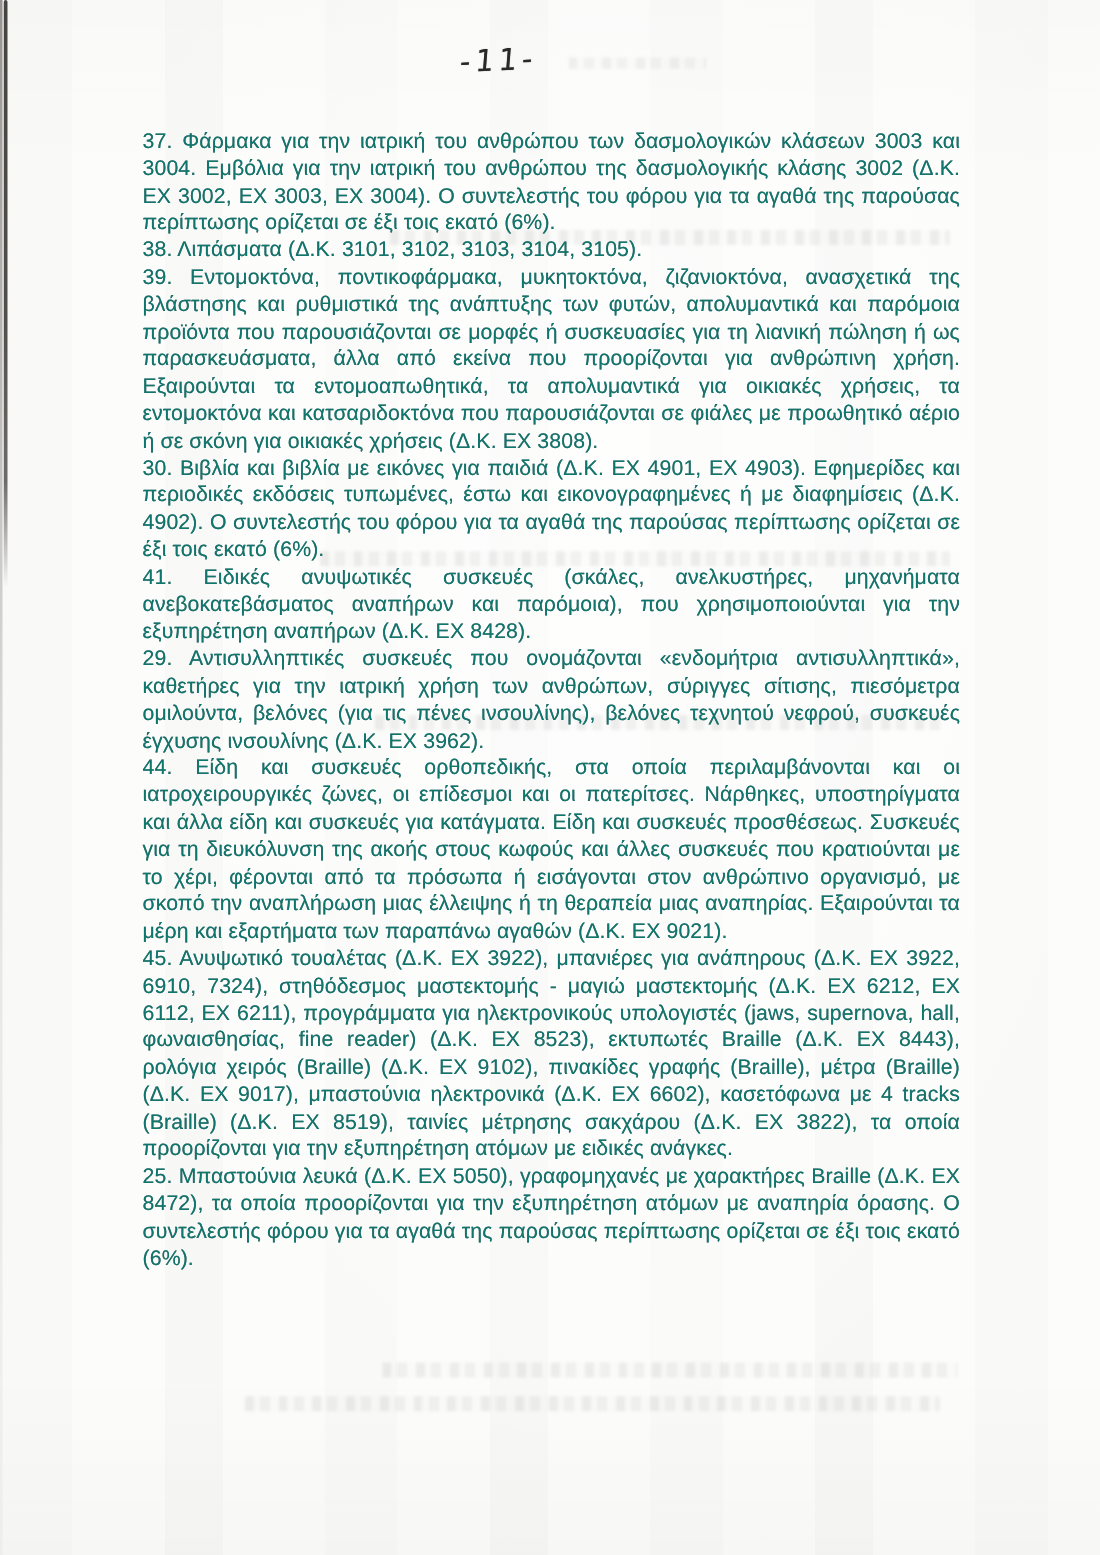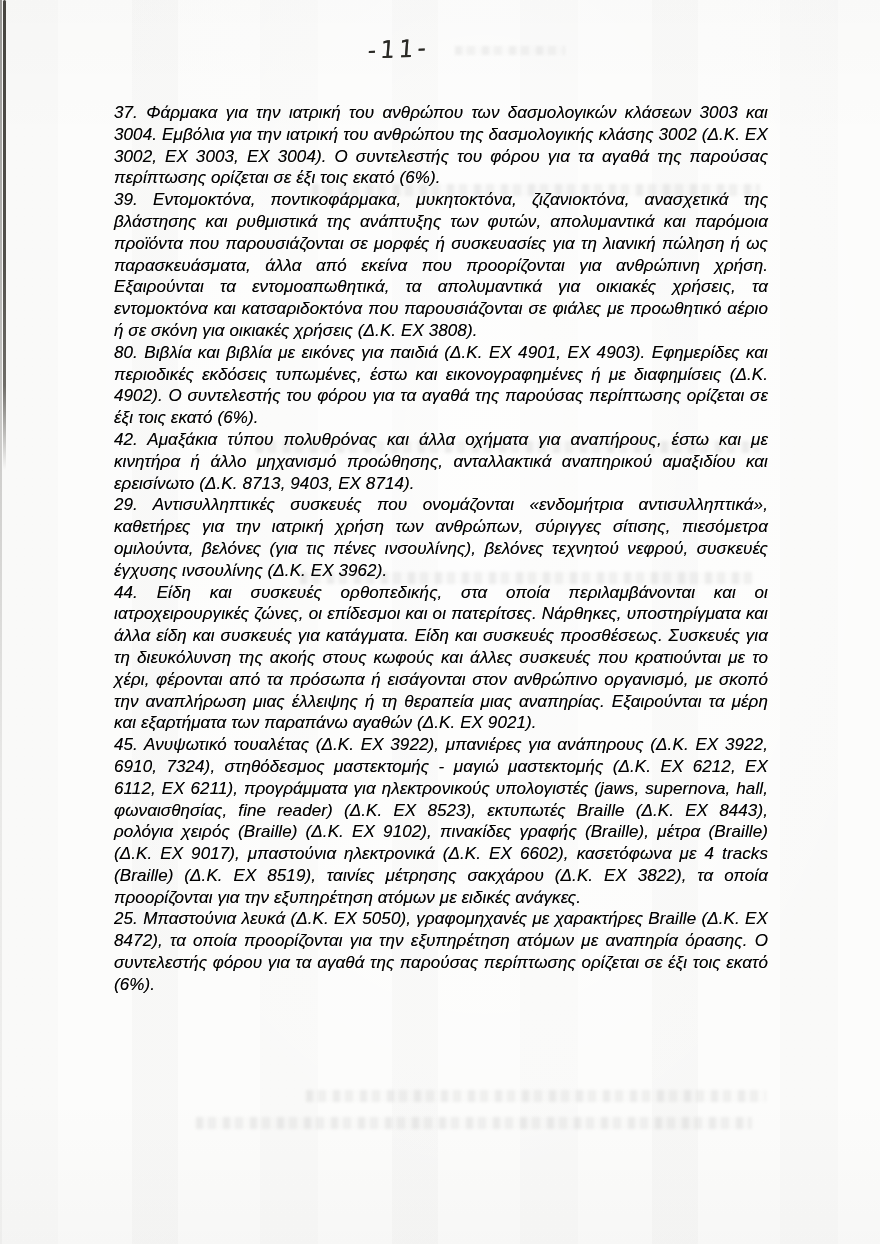--- a/index.html
+++ b/index.html
@@ -47,27 +47,26 @@
     color: #2a2925;
     letter-spacing: 4px;
     transform: rotate(-2.5deg) skewX(-7deg) scaleY(1.05);
     text-shadow: 0 0 0.6px rgba(40,40,36,0.7);
     white-space: nowrap;
   }
 
   
   .text-block {
     position: absolute; left: 114px; top: 102px; width: 654px;
-    color: #000000;
+    color: #0f766e;
     font-size: 17px;
     line-height: 21.8px;
     text-align: justify;
     text-justify: inter-word;
     letter-spacing: 0.1px;
-    font-style: italic;
   }
   .text-block p {
     margin: 0;
     text-shadow: 0 0 0.5px rgba(25,25,25,0.55);
   }
 
   
   .smudge {
     position: absolute; height: 12px;
     background: repeating-linear-gradient(90deg,
@@ -99,27 +98,28 @@
 <div class="smudge s4"></div>
 <div class="smudge s5"></div>
 <div class="smudge s6"></div>
 
 <div class="page-number">-11-</div>
 
 <div class="text-block">
 
   <p class="para"><span>37.</span> <span>Φάρμακα για την ιατρική του ανθρώπου των δασμολογικών κλάσεων 3003 και 3004. Εμβόλια για την ιατρική του ανθρώπου της δασμολογικής κλάσης 3002 (Δ.Κ. ΕΧ 3002, ΕΧ 3003, ΕΧ 3004). Ο συντελεστής του φόρου για τα αγαθά της παρούσας περίπτωσης ορίζεται σε έξι τοις εκατό (6%).</span></p>
 
+  <p class="para"><span>38.</span> <span>Λιπάσματα (Δ.Κ. 3101, 3102, 3103, 3104, 3105).</span></p>
 
   <p class="para"><span>39.</span> <span>Εντομοκτόνα, ποντικοφάρμακα, μυκητοκτόνα, ζιζανιοκτόνα, ανασχετικά της βλάστησης και ρυθμιστικά της ανάπτυξης των φυτών, απολυμαντικά και παρόμοια προϊόντα που παρουσιάζονται σε μορφές ή συσκευασίες για τη λιανική πώληση ή ως παρασκευάσματα, άλλα από εκείνα που προορίζονται για ανθρώπινη χρήση. Εξαιρούνται τα εντομοαπωθητικά, τα απολυμαντικά για οικιακές χρήσεις, τα εντομοκτόνα και κατσαριδοκτόνα που παρουσιάζονται σε φιάλες με προωθητικό αέριο ή σε σκόνη για οικιακές χρήσεις (Δ.Κ. ΕΧ 3808).</span></p>
 
-  <p class="para"><span>80.</span> <span>Βιβλία και βιβλία με εικόνες για παιδιά (Δ.Κ. ΕΧ 4901, ΕΧ 4903). Εφημερίδες και περιοδικές εκδόσεις τυπωμένες, έστω και εικονογραφημένες ή με διαφημίσεις (Δ.Κ. 4902). Ο συντελεστής του φόρου για τα αγαθά της παρούσας περίπτωσης ορίζεται σε έξι τοις εκατό (6%).</span></p>
+  <p class="para"><span>30.</span> <span>Βιβλία και βιβλία με εικόνες για παιδιά (Δ.Κ. ΕΧ 4901, ΕΧ 4903). Εφημερίδες και περιοδικές εκδόσεις τυπωμένες, έστω και εικονογραφημένες ή με διαφημίσεις (Δ.Κ. 4902). Ο συντελεστής του φόρου για τα αγαθά της παρούσας περίπτωσης ορίζεται σε έξι τοις εκατό (6%).</span></p>
 
+  <p class="para"><span>41.</span> <span>Ειδικές ανυψωτικές συσκευές (σκάλες, ανελκυστήρες, μηχανήματα ανεβοκατεβάσματος αναπήρων και παρόμοια), που χρησιμοποιούνται για την εξυπηρέτηση αναπήρων (Δ.Κ. ΕΧ 8428).</span></p>
 
-  <p class="para"><span>42.</span> <span>Αμαξάκια τύπου πολυθρόνας και άλλα οχήματα για αναπήρους, έστω και με κινητήρα ή άλλο μηχανισμό προώθησης, ανταλλακτικά αναπηρικού αμαξιδίου και ερεισίνωτο (Δ.Κ. 8713, 9403, ΕΧ 8714).</span></p>
 
   <p class="para"><span>29.</span> <span>Αντισυλληπτικές συσκευές που ονομάζονται «ενδομήτρια αντισυλληπτικά», καθετήρες για την ιατρική χρήση των ανθρώπων, σύριγγες σίτισης, πιεσόμετρα ομιλούντα, βελόνες (για τις πένες ινσουλίνης), βελόνες τεχνητού νεφρού, συσκευές έγχυσης ινσουλίνης (Δ.Κ. ΕΧ 3962).</span></p>
 
   <p class="para"><span>44.</span> <span>Είδη και συσκευές ορθοπεδικής, στα οποία περιλαμβάνονται και οι ιατροχειρουργικές ζώνες, οι επίδεσμοι και οι πατερίτσες. Νάρθηκες, υποστηρίγματα και άλλα είδη και συσκευές για κατάγματα. Είδη και συσκευές προσθέσεως. Συσκευές για τη διευκόλυνση της ακοής στους κωφούς και άλλες συσκευές που κρατιούνται με το χέρι, φέρονται από τα πρόσωπα ή εισάγονται στον ανθρώπινο οργανισμό, με σκοπό την αναπλήρωση μιας έλλειψης ή τη θεραπεία μιας αναπηρίας. Εξαιρούνται τα μέρη και εξαρτήματα των παραπάνω αγαθών (Δ.Κ. ΕΧ 9021).</span></p>
 
   <p class="para"><span>45.</span> <span>Ανυψωτικό τουαλέτας (Δ.Κ. ΕΧ 3922), μπανιέρες για ανάπηρους (Δ.Κ. ΕΧ 3922, 6910, 7324), στηθόδεσμος μαστεκτομής - μαγιώ μαστεκτομής (Δ.Κ. ΕΧ 6212, ΕΧ 6112, ΕΧ 6211), προγράμματα για ηλεκτρονικούς υπολογιστές (jaws, supernova, hall, φωναισθησίας, fine reader) (Δ.Κ. ΕΧ 8523), εκτυπωτές Braille (Δ.Κ. ΕΧ 8443), ρολόγια χειρός (Braille) (Δ.Κ. ΕΧ 9102), πινακίδες γραφής (Braille), μέτρα (Braille) (Δ.Κ. ΕΧ 9017), μπαστούνια ηλεκτρονικά (Δ.Κ. ΕΧ 6602), κασετόφωνα με 4 tracks (Braille) (Δ.Κ. ΕΧ 8519), ταινίες μέτρησης σακχάρου (Δ.Κ. ΕΧ 3822), τα οποία προορίζονται για την εξυπηρέτηση ατόμων με ειδικές ανάγκες.</span></p>
 
   <p class="para"><span>25.</span> <span>Μπαστούνια λευκά (Δ.Κ. ΕΧ 5050), γραφομηχανές με χαρακτήρες Braille (Δ.Κ. ΕΧ 8472), τα οποία προορίζονται για την εξυπηρέτηση ατόμων με αναπηρία όρασης. Ο συντελεστής φόρου για τα αγαθά της παρούσας περίπτωσης ορίζεται σε έξι τοις εκατό (6%).</span></p>
 
 </div>

